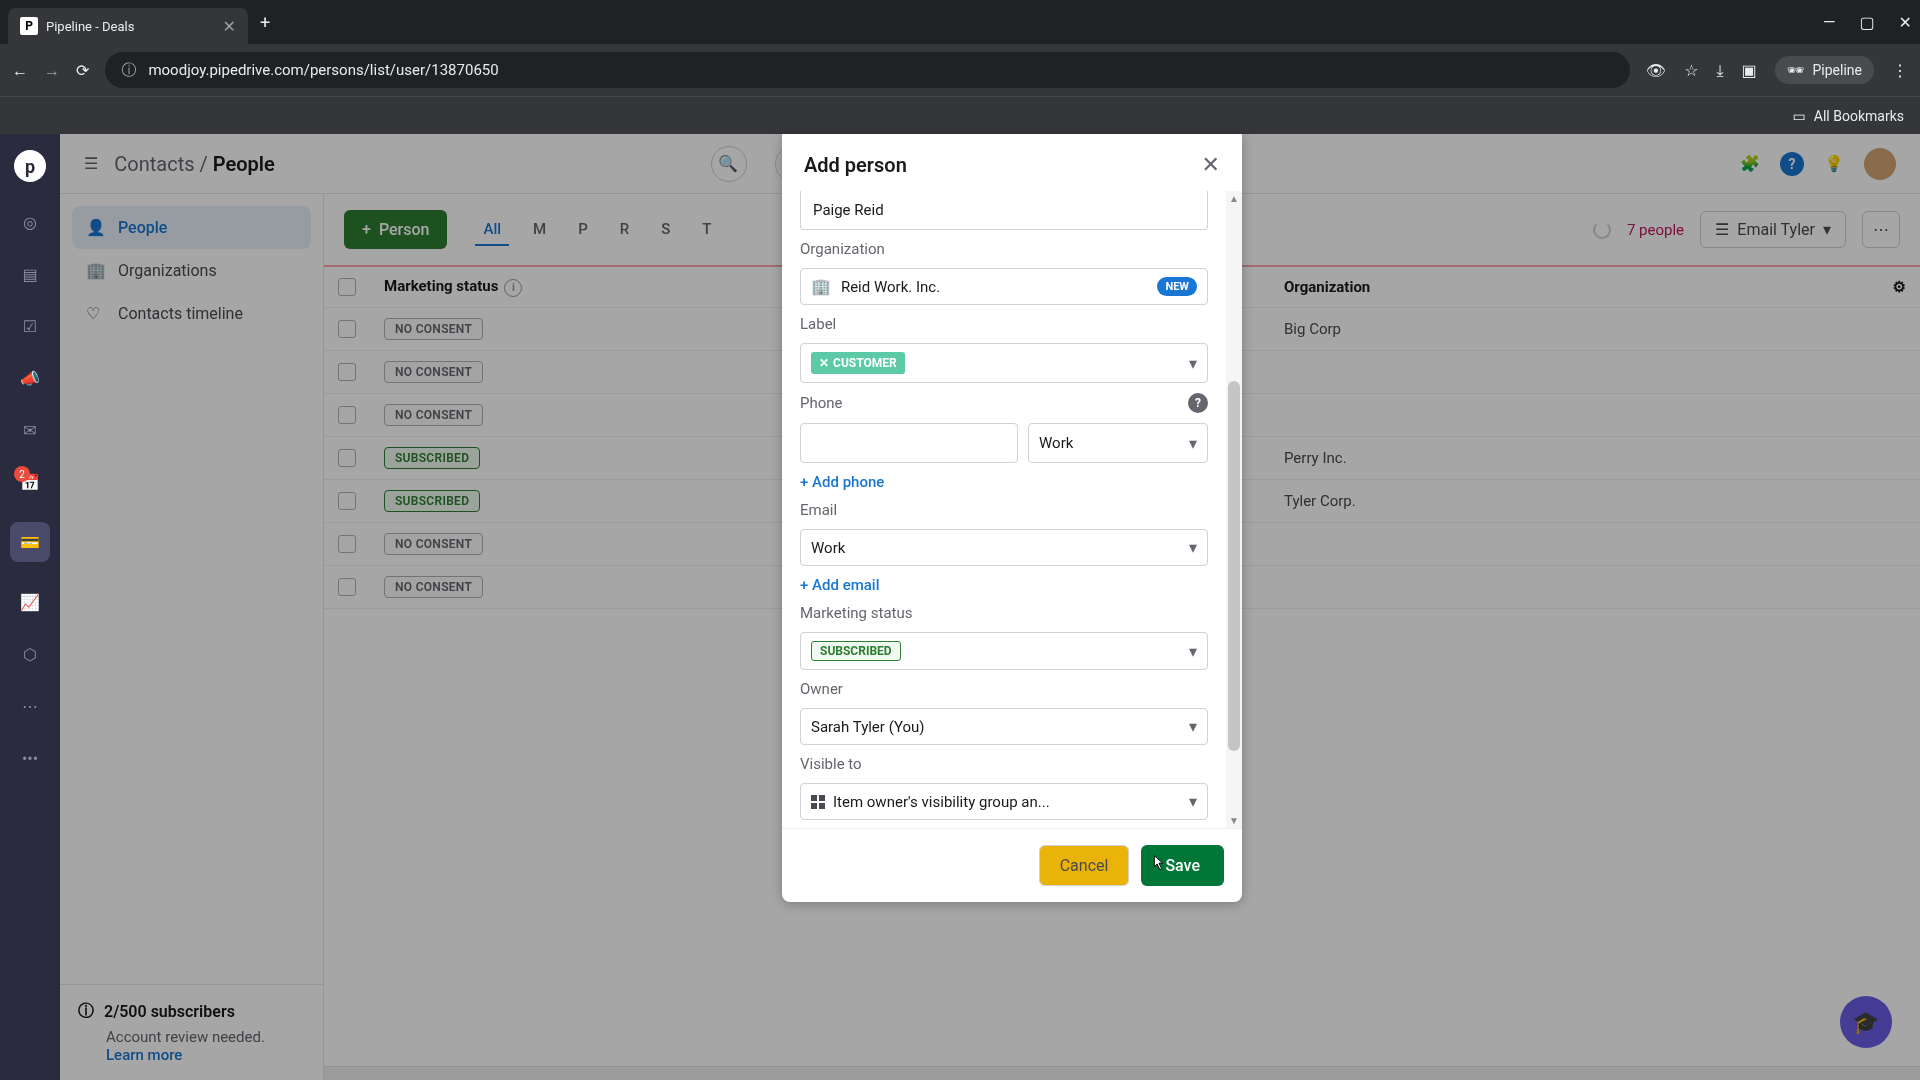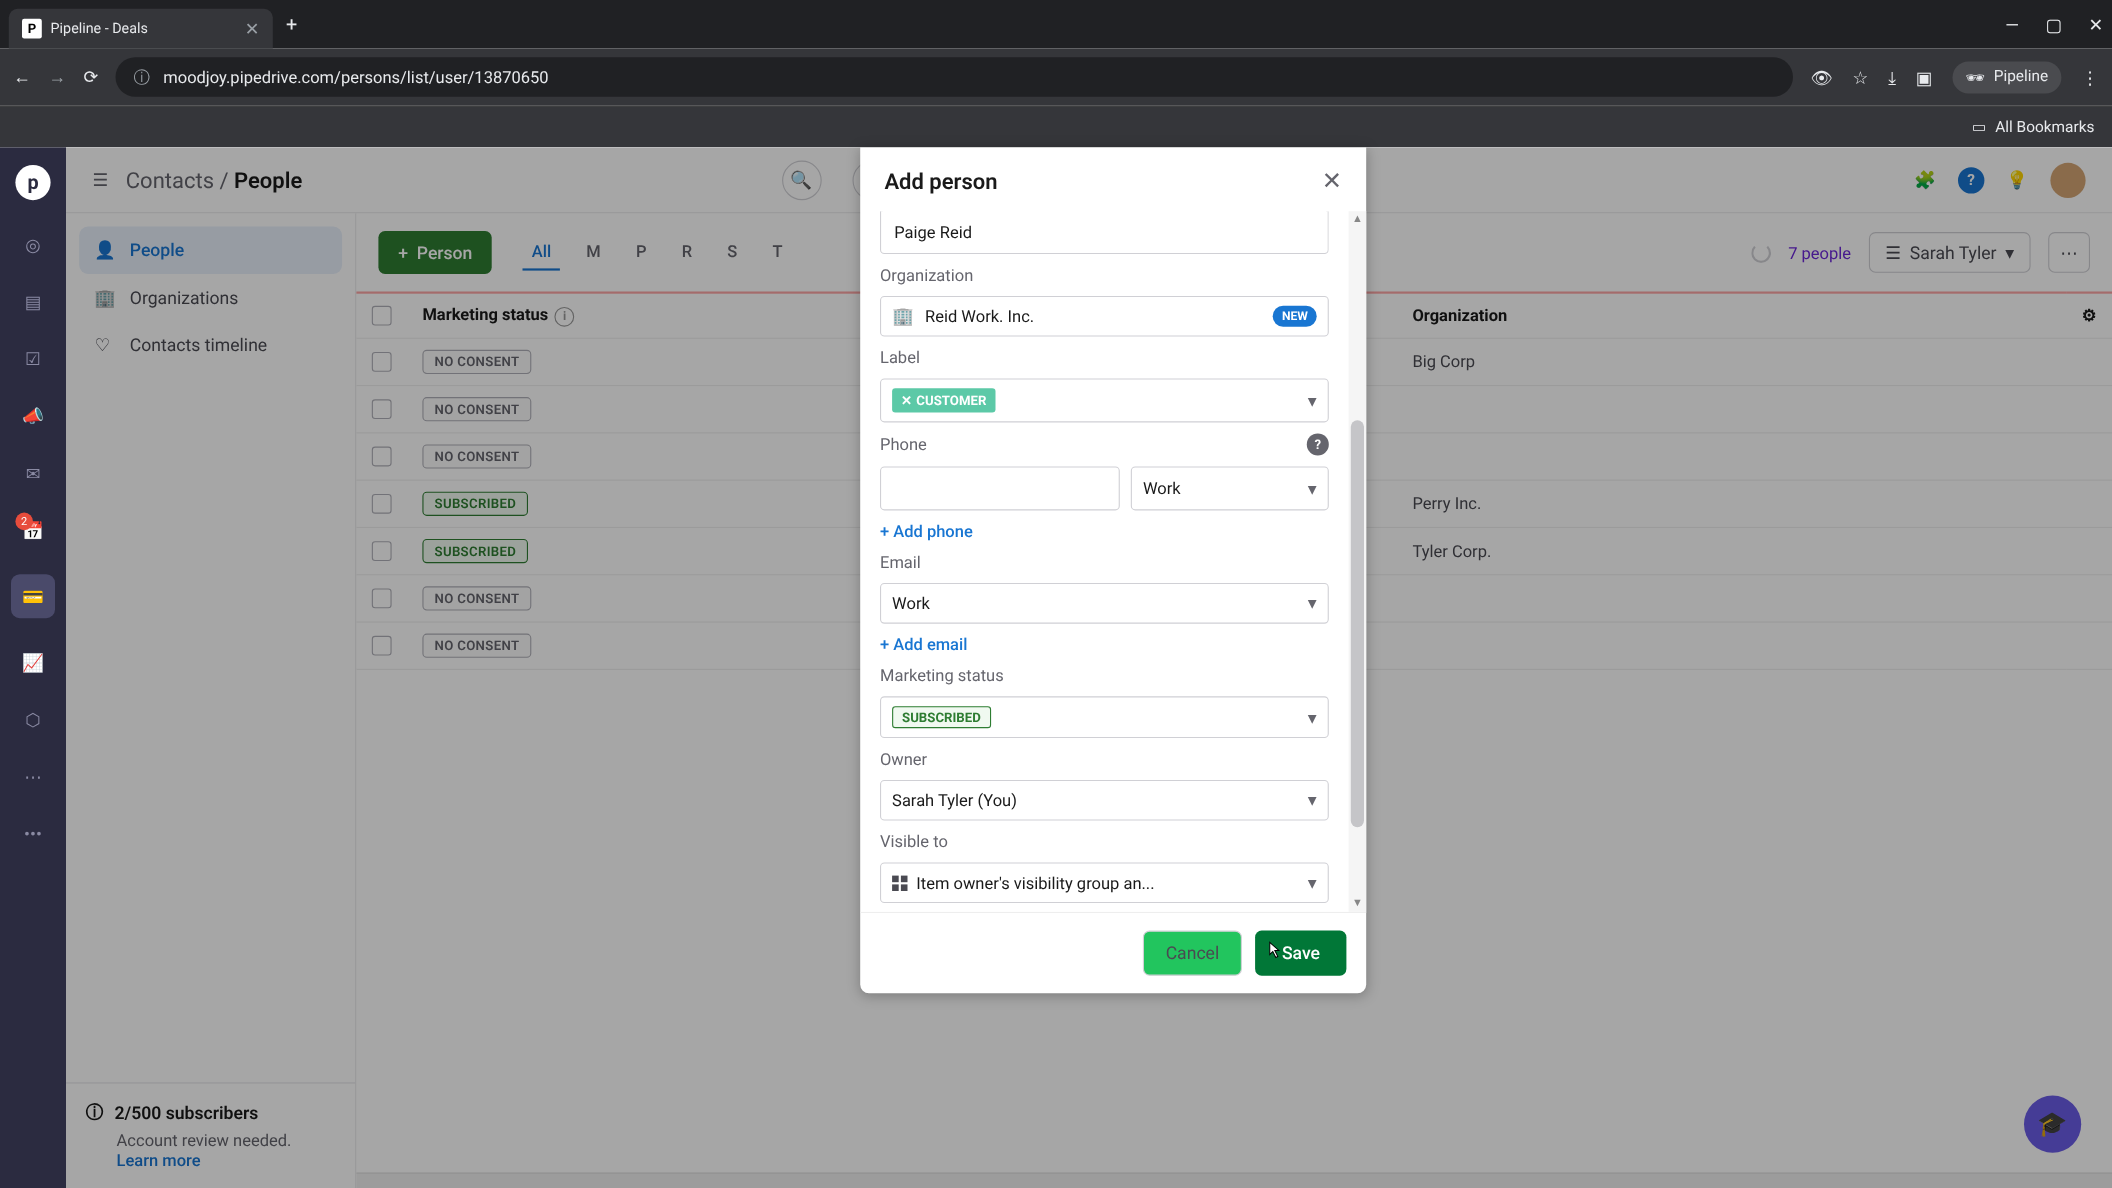--- a/index.html
+++ b/index.html
@@ -57,21 +57,21 @@
 .sub-body a { color: #1976d2; font-weight: 500; }
 
 .table-area { flex: 1; display: flex; flex-direction: column; background: #fff; min-width: 0; }
 .table-toolbar { padding: 16px 20px; display: flex; align-items: center; gap: 16px; }
 .btn-person { background: #2e7d32; color: #fff; border: none; padding: 10px 18px; border-radius: 6px; font-size: 16px; font-weight: 500; display: flex; align-items: center; gap: 8px; cursor: pointer; }
 .letter-filters { display: flex; gap: 16px; margin-left: 12px; }
 .letter-filters span { color: #65656d; padding: 6px 8px; cursor: pointer; font-size: 15px; font-weight: 500; }
 .letter-filters span.active { color: #1976d2; border-bottom: 2px solid #1976d2; }
 .toolbar-right { margin-left: auto; display: flex; align-items: center; gap: 16px; }
 .spinner { width: 18px; height: 18px; border: 2px solid #d0d0d5; border-top-color: transparent; border-radius: 50%; }
-.people-count { color: #6d28d9; font-size: 15px; }
+.people-count { color: #be185d; font-size: 15px; }
 .owner-chip { border: 1px solid #d0d0d5; padding: 8px 14px; border-radius: 6px; display: flex; align-items: center; gap: 8px; color: #4a4a52; cursor: pointer; }
 .more-btn { border: 1px solid #d0d0d5; padding: 8px 10px; border-radius: 6px; cursor: pointer; color: #4a4a52; }
 
 table.data { width: 100%; border-collapse: collapse; }
 table.data th, table.data td { text-align: left; padding: 10px 14px; border-bottom: 1px solid #eee; font-size: 15px; color: #4a4a52; }
 table.data th { font-weight: 700; color: #1a1a1a; border-top: 2px solid #fca5a5; }
 table.data th:first-child, table.data td:first-child { width: 44px; }
 .chk { width: 18px; height: 18px; border: 1.5px solid #b0b0b8; border-radius: 3px; }
 .status-pill { display: inline-block; padding: 3px 10px; border-radius: 4px; font-size: 12px; font-weight: 600; letter-spacing: 0.3px; text-align: center; }
 .status-pill.noconsent { border: 1px solid #b0b0b8; color: #65656d; background: #fafafa; }
@@ -110,21 +110,21 @@
 .label-chip .x { font-weight: bold; }
 .status-chip-green { border: 1px solid #2e7d32; color: #2e7d32; background: #f0f9f0; padding: 2px 8px; border-radius: 3px; font-size: 12px; font-weight: 700; }
 .row2 { display: flex; gap: 10px; }
 .row2 > *:first-child { flex: 1; min-width: 0; }
 .row2 > *:last-child { width: 180px; }
 .add-link { color: #1976d2; font-size: 15px; font-weight: 500; cursor: pointer; }
 .visible-icon { display: inline-grid; grid-template-columns: 6px 6px; gap: 2px; }
 .visible-icon span { width: 6px; height: 6px; background: #4a4a52; }
 
 .modal-foot { display: flex; justify-content: flex-end; gap: 12px; padding: 16px 18px; border-top: 1px solid #eee; }
-.btn-cancel { background: #22c55e; border: 1px solid #d0d0d5; padding: 10px 20px; border-radius: 6px; font-size: 16px; cursor: pointer; color: #4a4a52; }
+.btn-cancel { background: #eab308; border: 1px solid #d0d0d5; padding: 10px 20px; border-radius: 6px; font-size: 16px; cursor: pointer; color: #4a4a52; }
 .btn-save { background: #017737; border: none; color: #fff; padding: 10px 24px; border-radius: 6px; font-size: 16px; font-weight: 500; cursor: pointer; position: relative; }
 .cursor-ptr { position: absolute; width: 22px; height: 22px; pointer-events: none; }
 
 .fab { position: absolute; right: 28px; bottom: 32px; width: 52px; height: 52px; border-radius: 50%; background: #6b5ce7; color: #fff; display: flex; align-items: center; justify-content: center; font-size: 22px; z-index: 40; }
 
 .col-market { width: 240px; }
 .col-spacer { width: 390px; }
 .col-label { width: 270px; }
 </style>
 </head>
@@ -250,21 +250,21 @@
               <span>P</span>
               <span>R</span>
               <span>S</span>
               <span>T</span>
             </div>
           <div class="toolbar-right">
             <div class="spinner"></div>
             <span class="people-count">7 people</span>
             <div class="owner-chip">
               <span>☰</span>
-              <span>Sarah Tyler</span>
+              <span>Email Tyler</span>
               <span>▾</span>
             </div>
             <div class="more-btn">⋯</div>
           </div>
         </div>
 
         <table class="data">
           <thead>
             <tr>
               <th>

